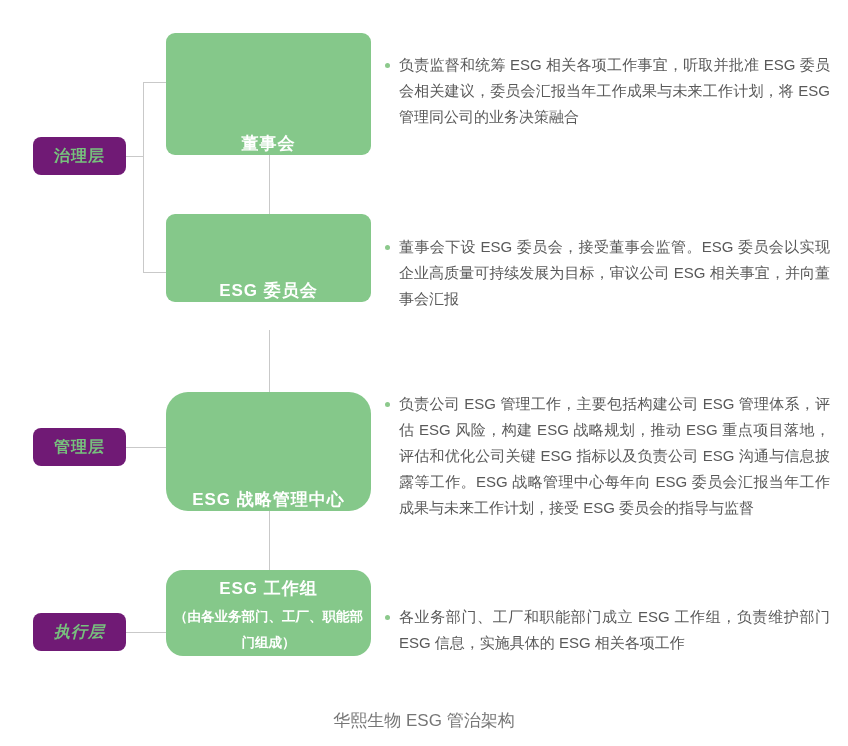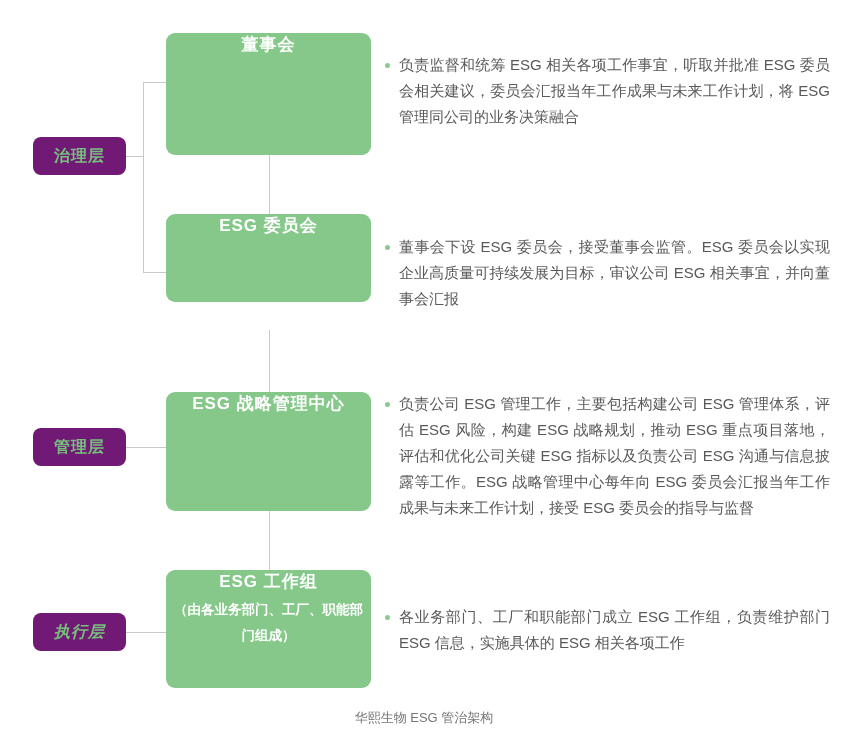--- a/index.html
+++ b/index.html
@@ -44,21 +44,21 @@
   .node {
     position: absolute;
     left: 166px;
     width: 205px;
     background: #85c88a;
     border-radius: 9px;
     color: #ffffff;
     display: flex;
     flex-direction: column;
     align-items: center;
-    justify-content: flex-start;
+    justify-content: flex-end;
     text-align: center;
   }
   .node-title {
     font-size: 17px;
     font-weight: bold;
     letter-spacing: 1px;
   }
   .node-subtitle {
     font-size: 13.5px;
     font-weight: 600;
@@ -92,21 +92,21 @@
     text-align: justify;
   }
 
   .caption {
     position: absolute;
     left: 0;
     right: 0;
     top: 709px;
     text-align: center;
     color: #767676;
-    font-size: 13px;
+    font-size: 17px;
   }
 </style>
 </head>
 <body>
 
 <div class="canvas">
 
   <div class="line v" style="left:143px; top:82px; height:191px;"></div>
   <div class="line h" style="left:143px; top:82px; width:23px;"></div>
   <div class="line h" style="left:143px; top:272px; width:23px;"></div>
@@ -130,25 +130,25 @@
   </div>
 
   <div class="node" style="top:33px; height:122px;">
     <div class="node-title">董事会</div>
   </div>
 
   <div class="node" style="top:214px; height:88px;">
     <div class="node-title">ESG 委员会</div>
   </div>
 
-  <div class="node" style="top:392px; height:119px;">
+  <div class="node" style="top:392px; height:119px;border-radius:22px;">
     <div class="node-title">ESG 战略管理中心</div>
   </div>
 
-  <div class="node" style="top:570px; height:118px;">
+  <div class="node" style="top:570px; height:86px;border-radius:17px;">
     <div class="node-title">ESG 工作组</div>
     <div class="node-subtitle">（由各业务部门、工厂、职能部门组成）</div>
   </div>
 
   <div class="bullet" style="top:52px;">
     <span class="dot"></span>
     <div class="bullet-text">负责监督和统筹 ESG 相关各项工作事宜，听取并批准 ESG 委员会相关建议，委员会汇报当年工作成果与未来工作计划，将 ESG 管理同公司的业务决策融合</div>
   </div>
 
   <div class="bullet" style="top:234px;">

